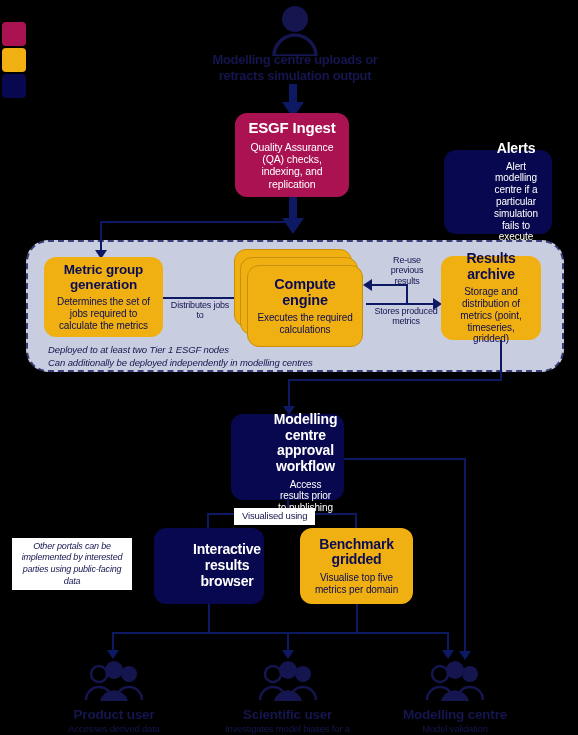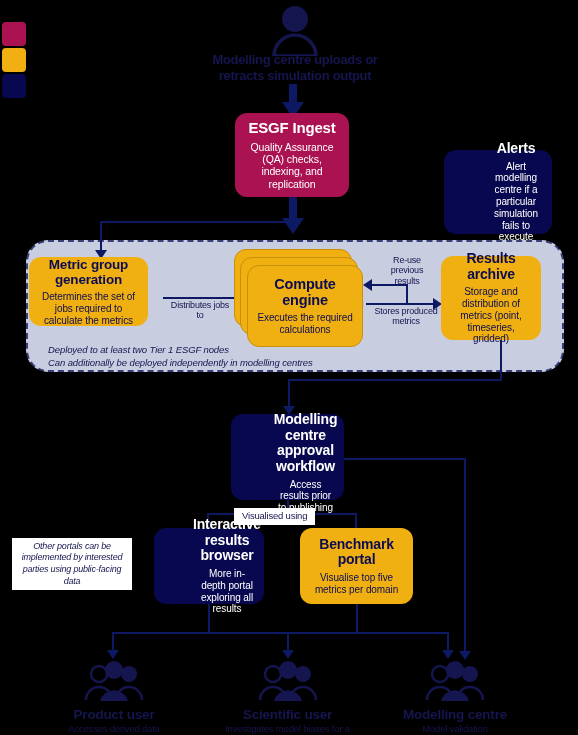--- a/index.html
+++ b/index.html
@@ -207,21 +207,21 @@
     <div class="n-title" style="font-size:14px;">Alerts</div>
     <div class="n-sub" style="font-size:10px;">Alert modelling centre if a particular simulation fails to execute</div>
   </div>
 
   <div class="deploy-box" style="left:26px; top:240px; width:538px; height:132px;"></div>
 
   <div class="line" style="left:100px; top:221px; width:2px; height:32px;"></div>
   <div class="line" style="left:100px; top:221px; width:191px; height:2px;"></div>
   <div class="arrow-down" style="left:95px; top:250px;"></div>
 
-  <div class="node yellow" style="left:29px; top:257px; width:119px; height:69px;">
+  <div class="node yellow" style="left:44px; top:257px; width:119px; height:80px;">
     <div class="n-title" style="font-size:13.5px;">Metric group generation</div>
     <div class="n-sub" style="font-size:10px;">Determines the set of jobs required to calculate the metrics</div>
   </div>
 
   <div class="line" style="left:163px; top:297px; width:80px; height:2px;"></div>
   <div class="arrow-right" style="left:240px; top:292px;"></div>
   <div class="edge-label" style="left:167px; top:300px; width:66px; font-size:9px;">Distributes jobs to</div>
 
   <div class="stack-card" style="left:234px; top:249px; width:116px; height:76px;"></div>
   <div class="stack-card" style="left:240px; top:257px; width:116px; height:76px;"></div>
@@ -267,25 +267,24 @@
   <div class="line" style="left:207px; top:513px; width:150px; height:2px;"></div>
   <div class="line" style="left:207px; top:513px; width:2px; height:20px;"></div>
   <div class="arrow-down" style="left:202px; top:530px;"></div>
   <div class="line" style="left:355px; top:513px; width:2px; height:20px;"></div>
   <div class="arrow-down" style="left:350px; top:530px;"></div>
 
   <div class="edge-label onwhite" style="left:234px; top:508px; font-size:9.5px;">Visualised using</div>
 
   <div class="node navy" style="left:154px; top:528px; width:110px; height:76px;">
     <div class="n-title" style="font-size:14px;">Interactive results browser</div>
-    <div class="n-sub" style="font-size:10px;">More in-depth portal exploring all results</div>
   </div>
 
   <div class="node yellow" style="left:300px; top:528px; width:113px; height:76px;">
-    <div class="n-title" style="font-size:14px;">Benchmark portal</div>
+    <div class="n-title" style="font-size:14px;">Benchmark gridded</div>
     <div class="n-sub" style="font-size:10px;">Visualise top five metrics per domain</div>
   </div>
 
   <div class="white-note" style="left:12px; top:538px; width:120px; height:52px; font-size:9px;">Other portals can be implemented by interested parties using public-facing data</div>
 
   <div class="line" style="left:208px; top:604px; width:2px; height:29px;"></div>
   <div class="line" style="left:356px; top:604px; width:2px; height:29px;"></div>
   <div class="line" style="left:112px; top:632px; width:336px; height:2px;"></div>
   <div class="line" style="left:112px; top:632px; width:2px; height:22px;"></div>
   <div class="arrow-down" style="left:107px; top:650px;"></div>

